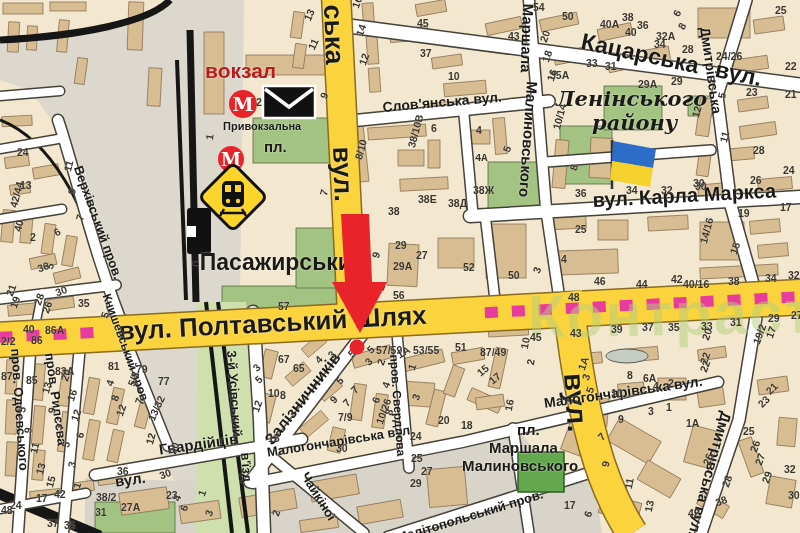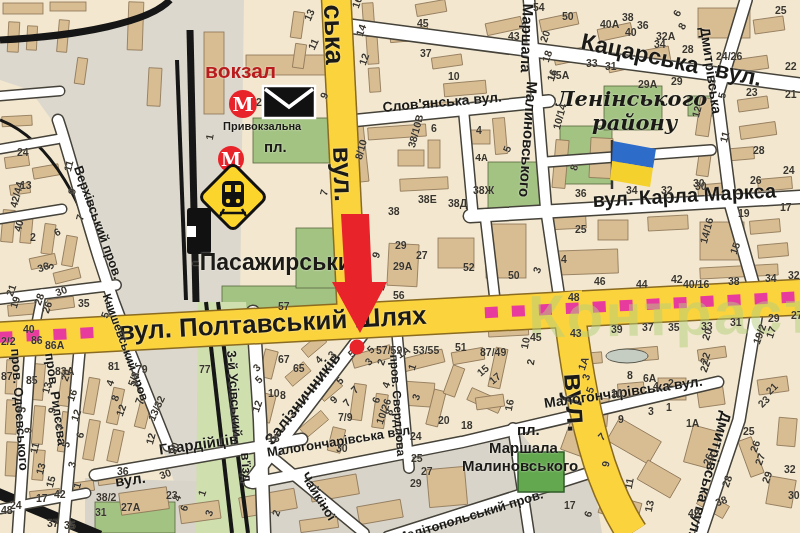--- a/index.html
+++ b/index.html
@@ -374,28 +374,28 @@
       <div class="hnum" style="left: 44px; top: 267px; transform: rotate(-70deg);">5</div>
       <div class="hnum" style="left: 54px; top: 288px; transform: rotate(-20deg);">30</div>
       <div class="hnum" style="left: 78px; top: 298px;">35</div>
       <div class="hnum" style="left: 99px; top: 316px; transform: rotate(-70deg);">5</div>
       <div class="hnum" style="left: 4px; top: 294px; transform: rotate(-70deg);">21</div>
       <div class="hnum" style="left: 8px; top: 306px; transform: rotate(-70deg);">19</div>
       <div class="hnum" style="left: 32px; top: 303px; transform: rotate(-70deg);">28</div>
       <div class="hnum" style="left: 40px; top: 311px; transform: rotate(-70deg);">26</div>
       <div class="hnum" style="left: 23px; top: 324px;">40</div>
       <div class="hnum" style="left: 31px; top: 335px;">86</div>
-      <div class="hnum" style="left: 45px; top: 340px;">86А</div>
+      <div class="hnum" style="left: 45px; top: 325px;">86А</div>
       <div class="hnum" style="left: 1px; top: 336px;">2/2</div>
       <div class="hnum" style="left: 1px; top: 371px;">87</div>
       <div class="hnum" style="left: 26px; top: 375px;">85</div>
       <div class="hnum" style="left: 55px; top: 366px;">83А</div>
       <div class="hnum" style="left: 108px; top: 361px;">81</div>
       <div class="hnum" style="left: 136px; top: 364px;">79</div>
-      <div class="hnum" style="left: 158px; top: 364px; margin-left: 41px;">77</div>
+      <div class="hnum" style="left: 158px; top: 376px;">77</div>
       <div class="hnum" style="left: 59px; top: 379px; transform: rotate(-70deg);">20</div>
       <div class="hnum" style="left: 65px; top: 399px; transform: rotate(-70deg);">16</div>
       <div class="hnum" style="left: 69px; top: 419px; transform: rotate(-70deg);">12</div>
       <div class="hnum" style="left: 74px; top: 436px; transform: rotate(-70deg);">6</div>
       <div class="hnum" style="left: 40px; top: 392px; transform: rotate(-75deg);">13</div>
       <div class="hnum" style="left: 46px; top: 412px; transform: rotate(-75deg);">9</div>
       <div class="hnum" style="left: 16px; top: 411px; transform: rotate(-75deg);">5</div>
       <div class="hnum" style="left: 22px; top: 432px; transform: rotate(-75deg);">9</div>
       <div class="hnum" style="left: 28px; top: 452px; transform: rotate(-75deg);">11</div>
       <div class="hnum" style="left: 34px; top: 473px; transform: rotate(-75deg);">13</div>

